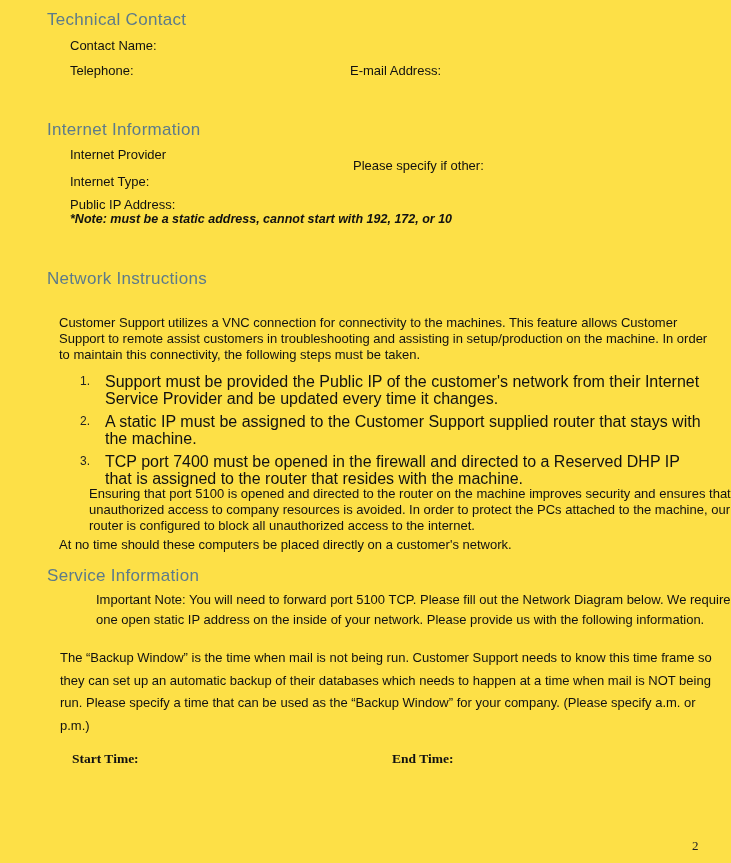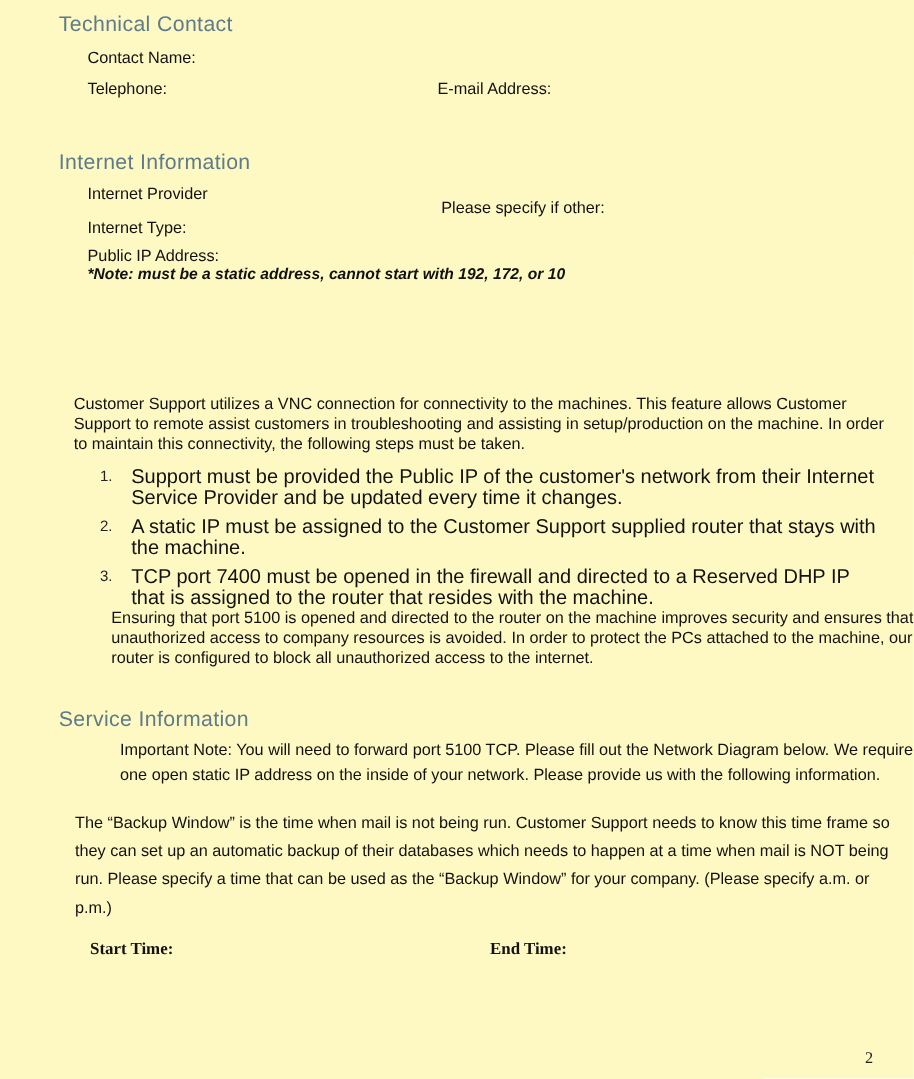--- a/index.html
+++ b/index.html
@@ -4,21 +4,21 @@
 <style>
   html, body {
     margin: 0;
     padding: 0;
     background: #ffffff;
   }
   .page {
     position: relative;
     width: 731px;
     height: 863px;
-    background: #fef9c3;
+    background: #fde047;
     font-family: "Liberation Sans", sans-serif;
     color: #111111;
     overflow: hidden;
   }
   .abs { position: absolute; }
   h2.section-heading {
     margin: 0;
     font-size: 17px;
     font-weight: 400;
     letter-spacing: 0.3px;
@@ -99,20 +99,21 @@
   <div class="label abs" style="left:70px; top:147px;">Internet Provider</div>
 
   <div class="label abs" style="left:70px; top:174px;">Internet Type:</div>
 
   <div class="label abs" style="left:353px; top:158px;">Please specify if other:</div>
 
   <div class="label abs" style="left:70px; top:197px;">Public IP Address:</div>
 
   <div class="note-italic abs" style="left:70px; top:212px;">*Note: must be a static address, cannot start with 192, 172, or 10</div>
 
+  <h2 class="section-heading abs" style="left:47px; top:269px;">Network Instructions</h2>
 
 
   <div class="body-text abs" style="left:59px; top:315px; width:650px;">Customer Support utilizes a VNC connection for connectivity to the machines. This feature allows Customer Support to remote assist customers in troubleshooting and assisting in setup/production on the machine. In order to maintain this connectivity, the following steps must be taken.</div>
 
   <div class="steps abs" style="left:80px; top:373px;">
     <div class="step">
       <span class="step-num">1.</span>
       <span class="step-text">Support must be provided the Public IP of the customer's network from their Internet Service Provider and be updated every time it changes.</span>
     </div>
     <div class="step">
@@ -120,20 +121,21 @@
       <span class="step-text">A static IP must be assigned to the Customer Support supplied router that stays with the machine.</span>
     </div>
     <div class="step">
       <span class="step-num">3.</span>
       <span class="step-text">TCP port 7400 must be opened in the firewall and directed to a Reserved DHP IP that is assigned to the router that resides with the machine.</span>
     </div>
   </div>
 
   <div class="body-text abs" style="left:59px; top:486px; width:652px;margin-left:30px;">Ensuring that port 5100 is opened and directed to the router on the machine improves security and ensures that unauthorized access to company resources is avoided. In order to protect the PCs attached to the machine, our router is configured to block all unauthorized access to the internet.</div>
 
+  <div class="body-text abs" style="left:59px; top:537px; width:652px;">At no time should these computers be placed directly on a customer's network.</div>
 
   <h2 class="section-heading abs" style="left:47px; top:566px;">Service Information</h2>
 
   <div class="ni-para1 abs" style="left:60px; top:590px; width:650px;">Important Note: You will need to forward port 5100 TCP. Please fill out the Network Diagram below. We require one open static IP address on the inside of your network. Please provide us with the following information.</div>
 
   <div class="ni-para2 abs" style="left:60px; top:647px; width:652px;">The “Backup Window” is the time when mail is not being run. Customer Support needs to know this time frame so they can set up an automatic backup of their databases which needs to happen at a time when mail is NOT being run. Please specify a time that can be used as the “Backup Window” for your company. (Please specify a.m. or p.m.)</div>
 
   <div class="time-label abs" style="left:72px; top:751px;">Start Time:</div>
 
   <div class="time-label abs" style="left:392px; top:751px;">End Time:</div>

